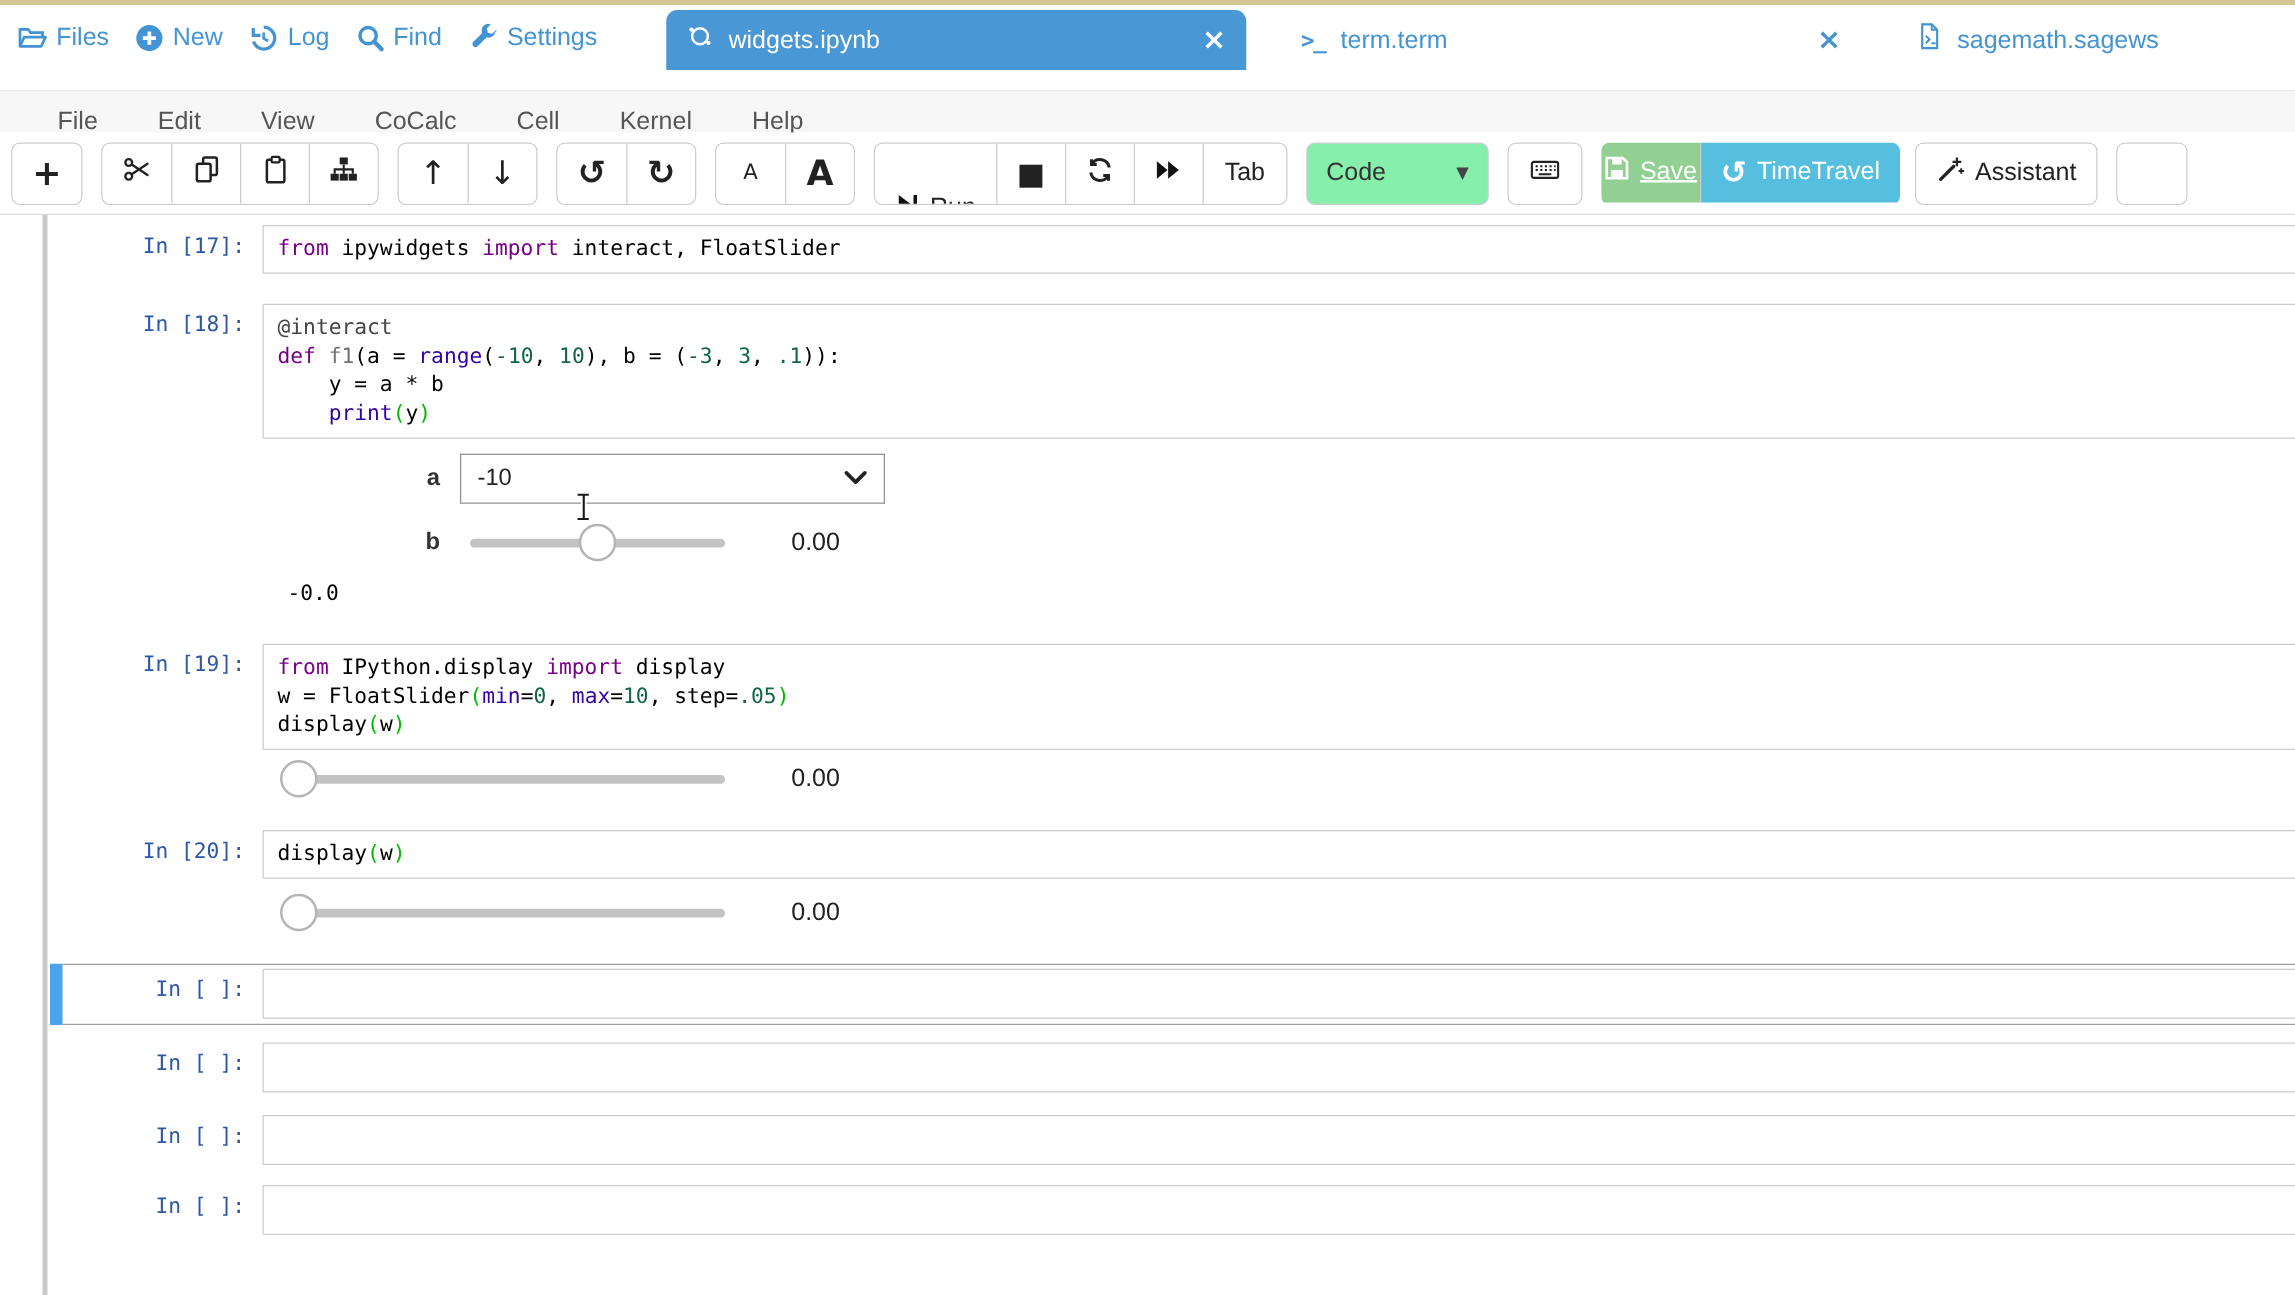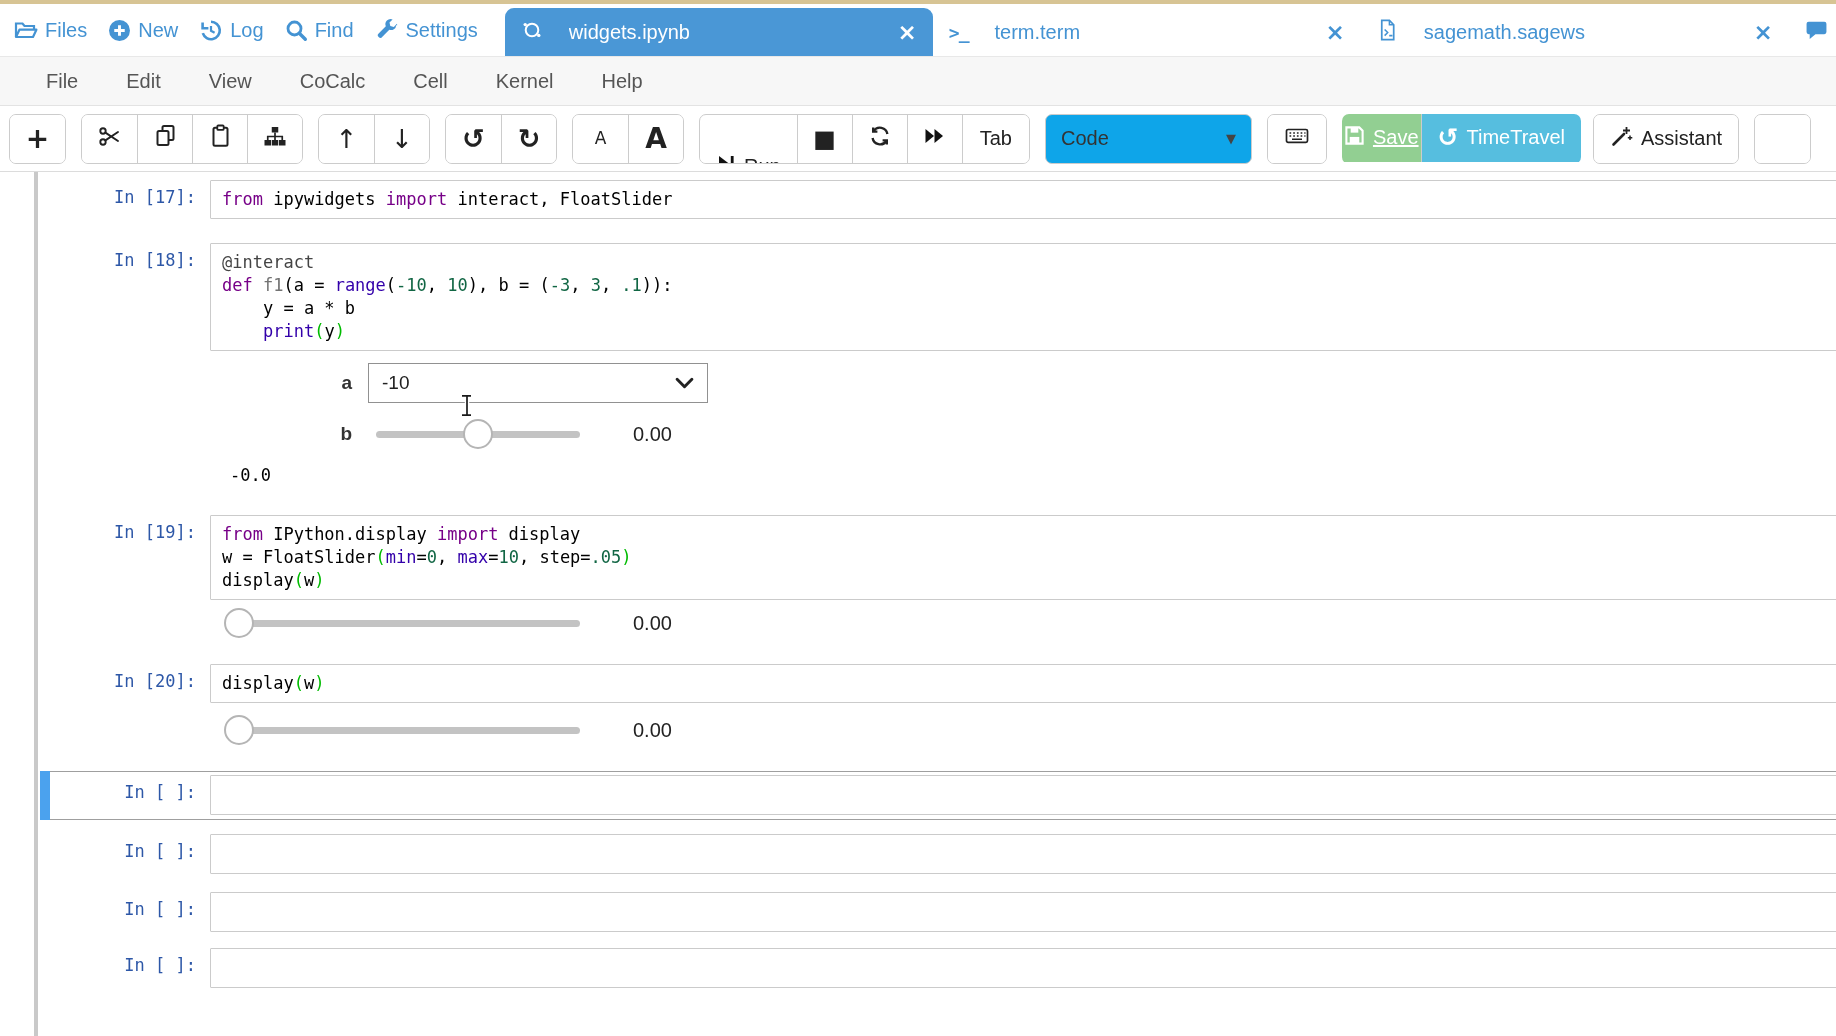--- a/index.html
+++ b/index.html
@@ -13,42 +13,42 @@
 
   
   .topstrip{position:absolute;left:0;top:0;width:100%;height:4px;background:#d7c494;}
 
   
   .tabbar{position:absolute;left:0;top:4px;width:2400px;height:52px;background:#fff;display:flex;align-items:flex-end;padding-left:14px;}
   .nav{display:flex;align-items:center;height:52px;}
   .navitem{display:flex;align-items:center;gap:7px;color:var(--blue);font-size:20px;margin-right:21px;cursor:pointer;white-space:nowrap;}
   .navitem svg{display:block;}
   .tabs{display:flex;align-items:flex-end;height:52px;margin-left:6px;}
-  .tab{width:428px;height:48px;display:flex;align-items:center;gap:26px;padding:0 16px;font-size:20px;color:var(--blue);flex:none;}
+  .tab{width:464px;height:48px;display:flex;align-items:center;gap:12px;padding:0 16px;font-size:20px;color:var(--blue);flex:none;margin-left:28px;}
   .tab.active{background:var(--tabblue);color:#fff;border-radius:9px 9px 0 0;}
   .tab .tlabel{white-space:nowrap;overflow:hidden;}
   .tab .sp{flex:1;}
   .close{font-size:23px;font-weight:bold;line-height:1;font-family:"DejaVu Sans",sans-serif;}
   .tab.active .close{color:#fff;}
   .termglyph{font-weight:bold;font-size:18px;letter-spacing:-1px;font-family:"DejaVu Sans Mono",monospace;}
 
   
-  .menubar{position:absolute;left:0;top:56px;width:100%;height:50px;background:#f7f7f7;border-top:1px solid #e8e8e8;border-bottom:1px solid #e3e3e3;display:flex;align-items:center;padding-left:22px;}
+  .menubar{position:absolute;left:0;top:72px;width:100%;height:50px;background:#f7f7f7;border-top:1px solid #e8e8e8;border-bottom:1px solid #e3e3e3;display:flex;align-items:center;padding-left:22px;}
   .menuitem{font-size:20px;color:#555;padding:0 24px;cursor:pointer;}
 
   
   .toolbar{position:absolute;left:0;top:106px;width:2000px;height:66px;background:#fff;border-bottom:1px solid #dcdcdc;display:flex;align-items:center;gap:15px;padding-left:9px;}
   .bgroup{display:flex;height:50px;border:1px solid var(--border);border-radius:7px;overflow:hidden;background:#fff;flex:none;}
   .btn{min-width:55px;height:48px;display:flex;align-items:center;justify-content:center;gap:8px;border-left:1px solid var(--border);cursor:pointer;background:#fff;color:#222;font-size:20px;padding:0 10px;}
   .btn:first-child{border-left:none;}
   .glyph{font-family:"DejaVu Sans",sans-serif;color:#222;line-height:1;}
   .btn-save{background:#92cf92;color:#fff;border-left:none;padding:0 2px;text-decoration:underline;}
   .btn-tt{background:#56bedf;color:#fff;padding:0 16px;}
   .btn-tt .glyph{color:#fff;}
-  .selectbox{width:207px;height:50px;border:1px solid var(--border);border-radius:7px;display:flex;align-items:center;justify-content:space-between;padding:0 15px;font-size:20px;color:#333;background:#0ea5e9;flex:none;cursor:pointer;}
+  .selectbox{width:146px;height:50px;border:1px solid var(--border);border-radius:7px;display:flex;align-items:center;justify-content:space-between;padding:0 15px;font-size:20px;color:#333;background:#86efac;flex:none;cursor:pointer;}
   .selcaret{font-size:13px;color:#444;font-family:"DejaVu Sans",sans-serif;}
 
   
   .nb{position:absolute;left:0;top:172px;right:0;bottom:0;overflow:hidden;background:#fff;padding-top:8px;}
   .vline{position:absolute;left:34px;top:0;bottom:0;width:4px;background:#c9c9c9;}
   .title{font-size:37px;font-weight:400;color:#2e2e2e;margin:0 0 24px 224px;line-height:46px;}
   .pilcrow{color:#4a98d8;margin-left:18px;cursor:pointer;}
   .row{display:flex;}
   .prompt{width:210px;flex:none;text-align:right;padding-right:14px;padding-top:7px;font-family:"DejaVu Sans Mono",monospace;font-size:17px;color:var(--promptblue);white-space:pre;}
   .codebox{flex:1;margin-right:-12px;border:1px solid var(--codeborder);border-radius:1px;background:#fff;padding:7px 11px;font-family:"DejaVu Sans Mono",monospace;font-size:17px;line-height:23px;color:#000;}

